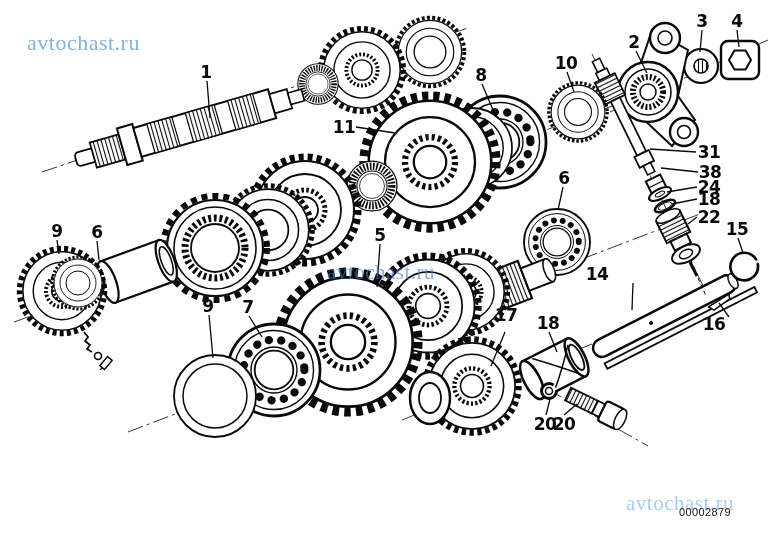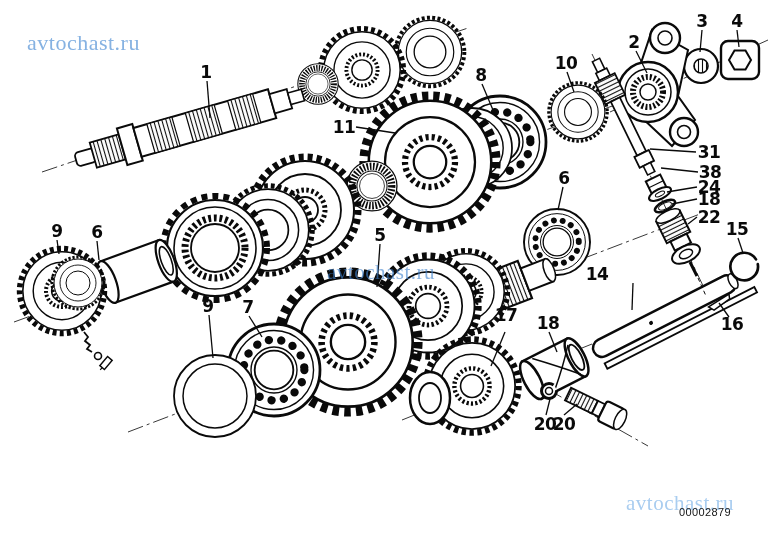--- a/index.html
+++ b/index.html
@@ -295,21 +295,21 @@
 <span class="co" style="left:564px;top:178px">6</span>
 <span class="co" style="left:248px;top:307px">7</span>
 <span class="co" style="left:481px;top:75px">8</span>
 <span class="co" style="left:208px;top:306px">9</span>
 <span class="co" style="left:566px;top:63px">10</span>
 <span class="co" style="left:344px;top:127px">11</span>
 <span class="co" style="left:57px;top:231px">9</span>
 <span class="co" style="left:97px;top:232px">6</span>
 <span class="co" style="left:597px;top:274px">14</span>
 <span class="co" style="left:737px;top:229px">15</span>
-<span class="co" style="left:732px;top:324px">16</span>
+<span class="co" style="left:714px;top:324px">16</span>
 <span class="co" style="left:506px;top:315px">17</span>
 <span class="co" style="left:548px;top:323px">18</span>
 <span class="co" style="left:564px;top:424px">20</span>
 <span class="co" style="left:545px;top:424px">20</span>
 <span class="co" style="left:709px;top:152px">31</span>
 <span class="co" style="left:709px;top:217px">22</span>
 <span class="co" style="left:709px;top:199px">18</span>
 <span class="co" style="left:709px;top:187px">24</span>
 <span class="co" style="left:710px;top:172px">38</span>
 

